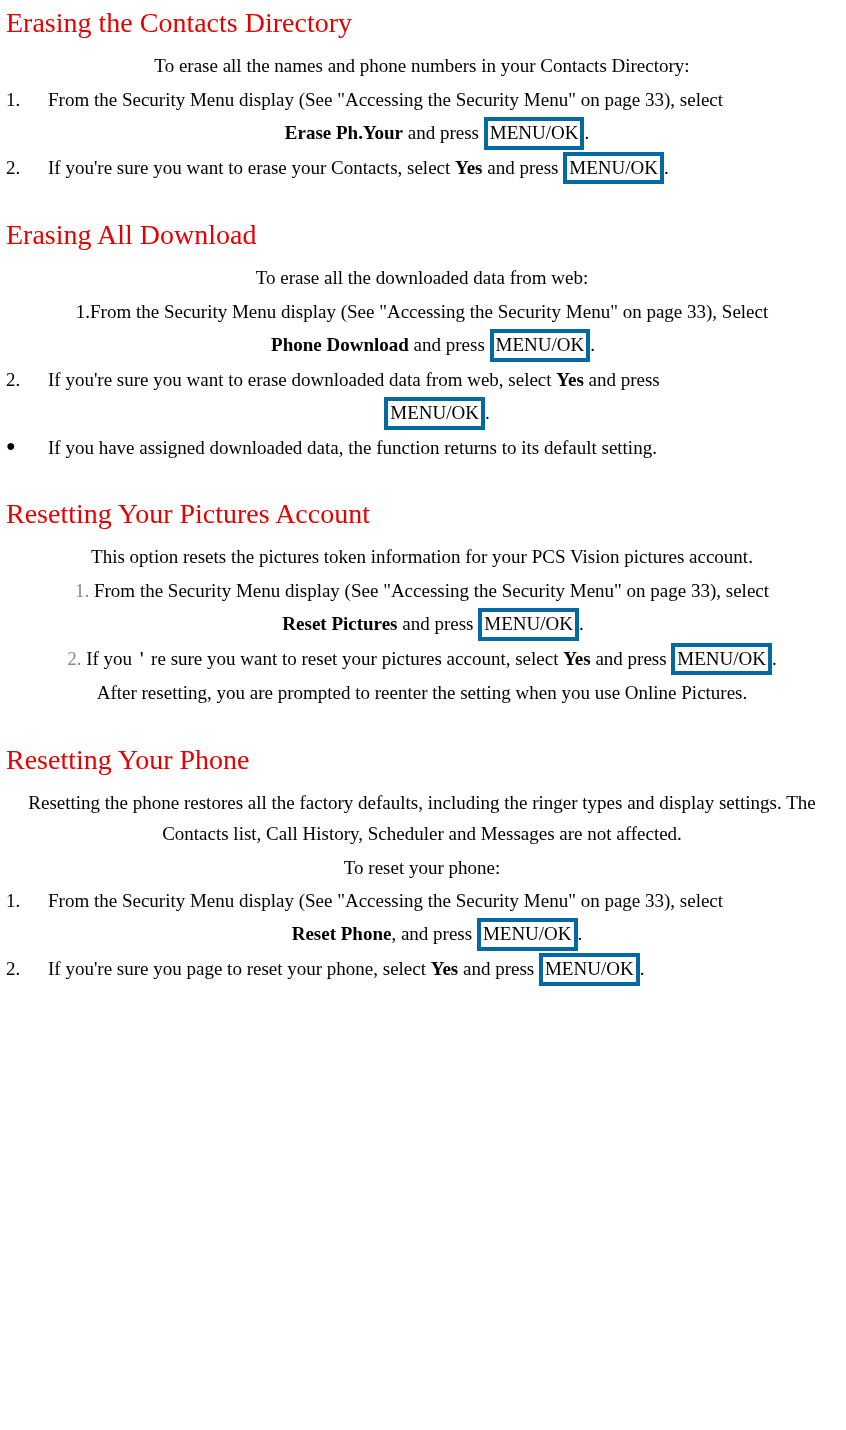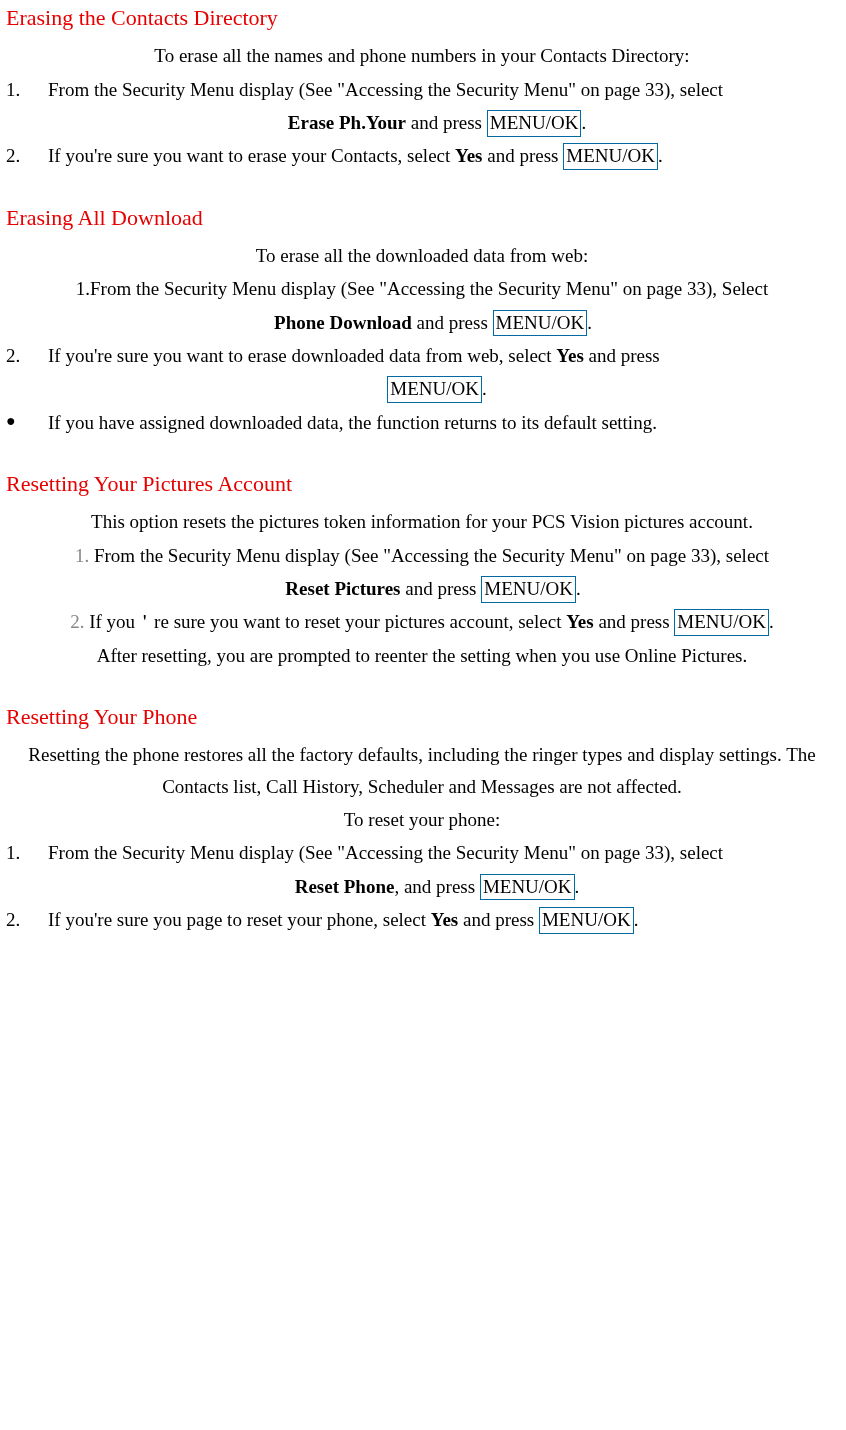--- a/index.html
+++ b/index.html
@@ -6,29 +6,29 @@
       font-family: Georgia, "Times New Roman", serif;
       font-size: 19px;
       line-height: 1.65;
       margin: 0;
       padding: 0 8px 0 6px;
       width: 832px;
       color: #000;
     }
     .heading {
       color: #e60000;
-      font-size: 22px;
+      font-size: 28px;
       font-weight: normal;
       margin: 0 0 4px 0;
     }
     .section { margin-bottom: 28px; }
     .para { margin: 2px 0; text-align: center; }
     .gray { color: #888; }
     .boxed {
-      border: 1px solid #0369a1;
+      border: 4px solid #0369a1;
       padding: 0 2px;
       display: inline-block;
       line-height: 1.3;
     }
     .bold { font-weight: bold; }
     .step {
       display: flex;
       align-items: flex-start;
       margin: 2px 0;
     }

